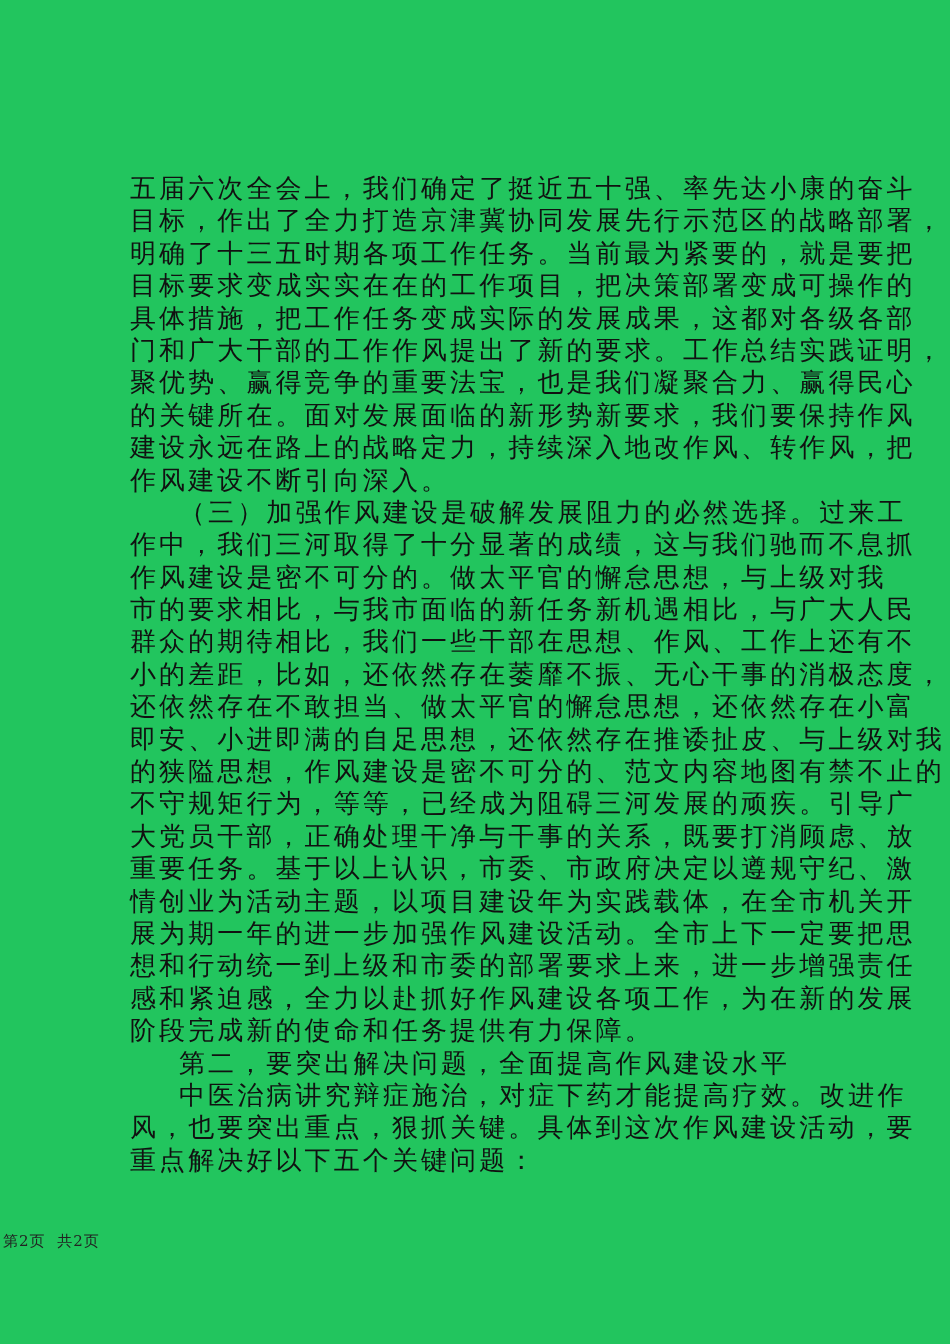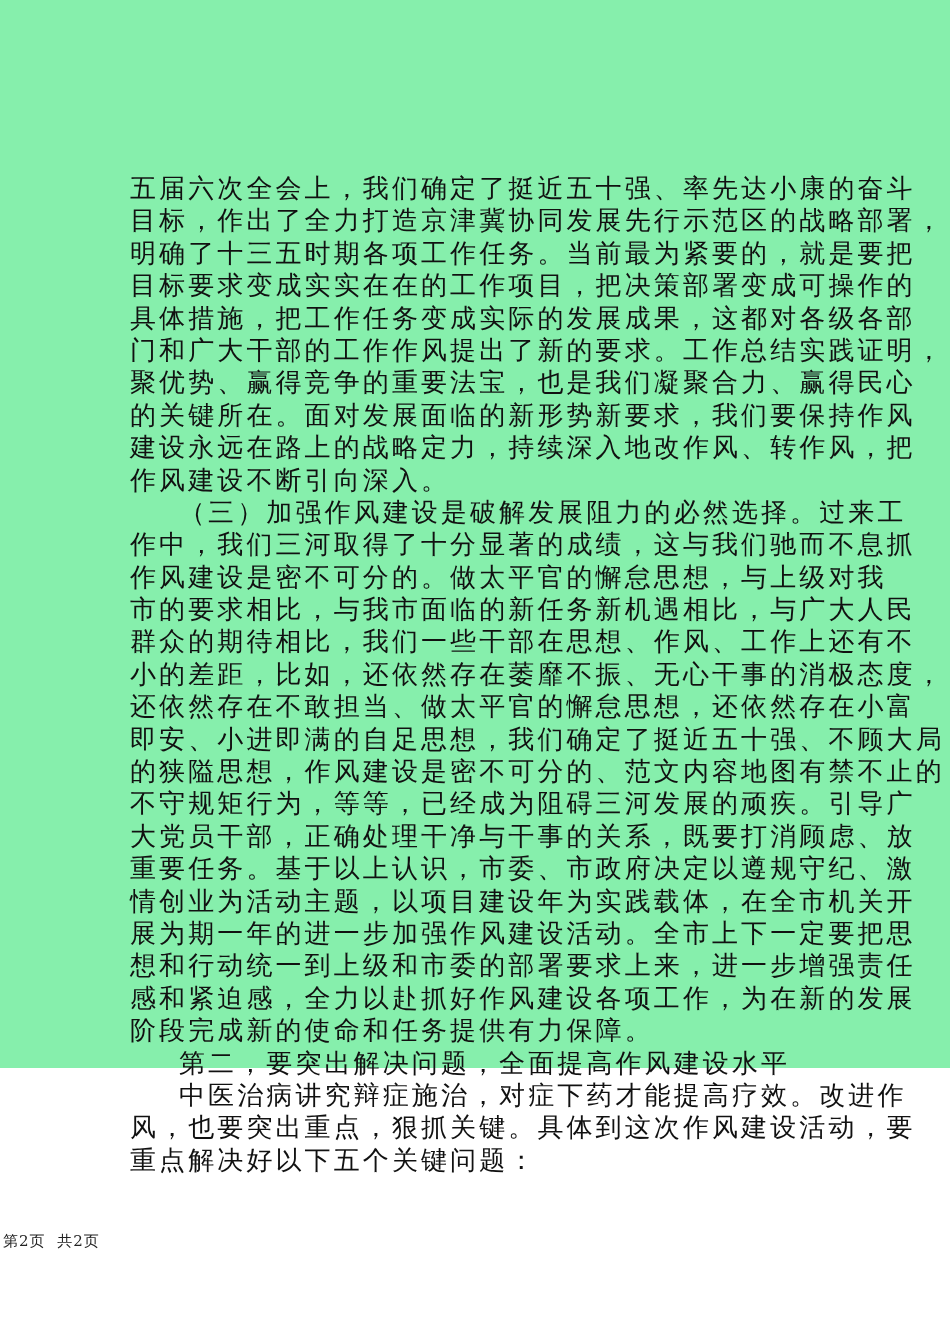--- a/index.html
+++ b/index.html
@@ -1,19 +1,19 @@
 <!DOCTYPE html>
 <html><head>
   <meta charset="utf-8">
   <style>
     html, body { margin: 0; padding: 0; background: #ffffff; }
     body { width: 950px; height: 1344px; position: relative; overflow: hidden; }
     .page {
-      position: absolute; left: 0; top: 0; width: 950px; height: 1068px;
-      background: #86efac;
+      position: absolute; left: 0; top: 0; width: 950px; height: 1344px;
+      background: #22c55e;
     }
     .body-text {
       position: absolute; left: 130px; top: 172px; width: 720px;
       font-family: "DejaVu Serif", "Liberation Serif", serif;
       font-size: 26px;
       line-height: 32.4px;
       color: #111111;
       letter-spacing: 3.1px;
     }
     .line { display: block; white-space: nowrap; height: 32.4px; }
@@ -41,21 +41,21 @@
     <span class="line">的关键所在。面对发展面临的新形势新要求，我们要保持作风</span>
     <span class="line">建设永远在路上的战略定力，持续深入地改作风、转作风，把</span>
     <span class="line">作风建设不断引向深入。</span>
     <span class="line indent">（三）加强作风建设是破解发展阻力的必然选择。过来工</span>
     <span class="line">作中，我们三河取得了十分显著的成绩，这与我们驰而不息抓</span>
     <span class="line">作风建设是密不可分的。做太平官的懈怠思想，与上级对我</span>
     <span class="line">市的要求相比，与我市面临的新任务新机遇相比，与广大人民</span>
     <span class="line">群众的期待相比，我们一些干部在思想、作风、工作上还有不</span>
     <span class="line">小的差距，比如，还依然存在萎靡不振、无心干事的消极态度，</span>
     <span class="line">还依然存在不敢担当、做太平官的懈怠思想，还依然存在小富</span>
-    <span class="line">即安、小进即满的自足思想，我们确定了挺近五十强、不顾大局</span>
+    <span class="line">即安、小进即满的自足思想，还依然存在推诿扯皮、与上级对我</span>
     <span class="line">的狭隘思想，作风建设是密不可分的、范文内容地图有禁不止的</span>
     <span class="line">不守规矩行为，等等，已经成为阻碍三河发展的顽疾。引导广</span>
     <span class="line">大党员干部，正确处理干净与干事的关系，既要打消顾虑、放</span>
     <span class="line">重要任务。基于以上认识，市委、市政府决定以遵规守纪、激</span>
     <span class="line">情创业为活动主题，以项目建设年为实践载体，在全市机关开</span>
     <span class="line">展为期一年的进一步加强作风建设活动。全市上下一定要把思</span>
     <span class="line">想和行动统一到上级和市委的部署要求上来，进一步增强责任</span>
     <span class="line">感和紧迫感，全力以赴抓好作风建设各项工作，为在新的发展</span>
     <span class="line">阶段完成新的使命和任务提供有力保障。</span>
     <span class="line indent">第二，要突出解决问题，全面提高作风建设水平</span>

